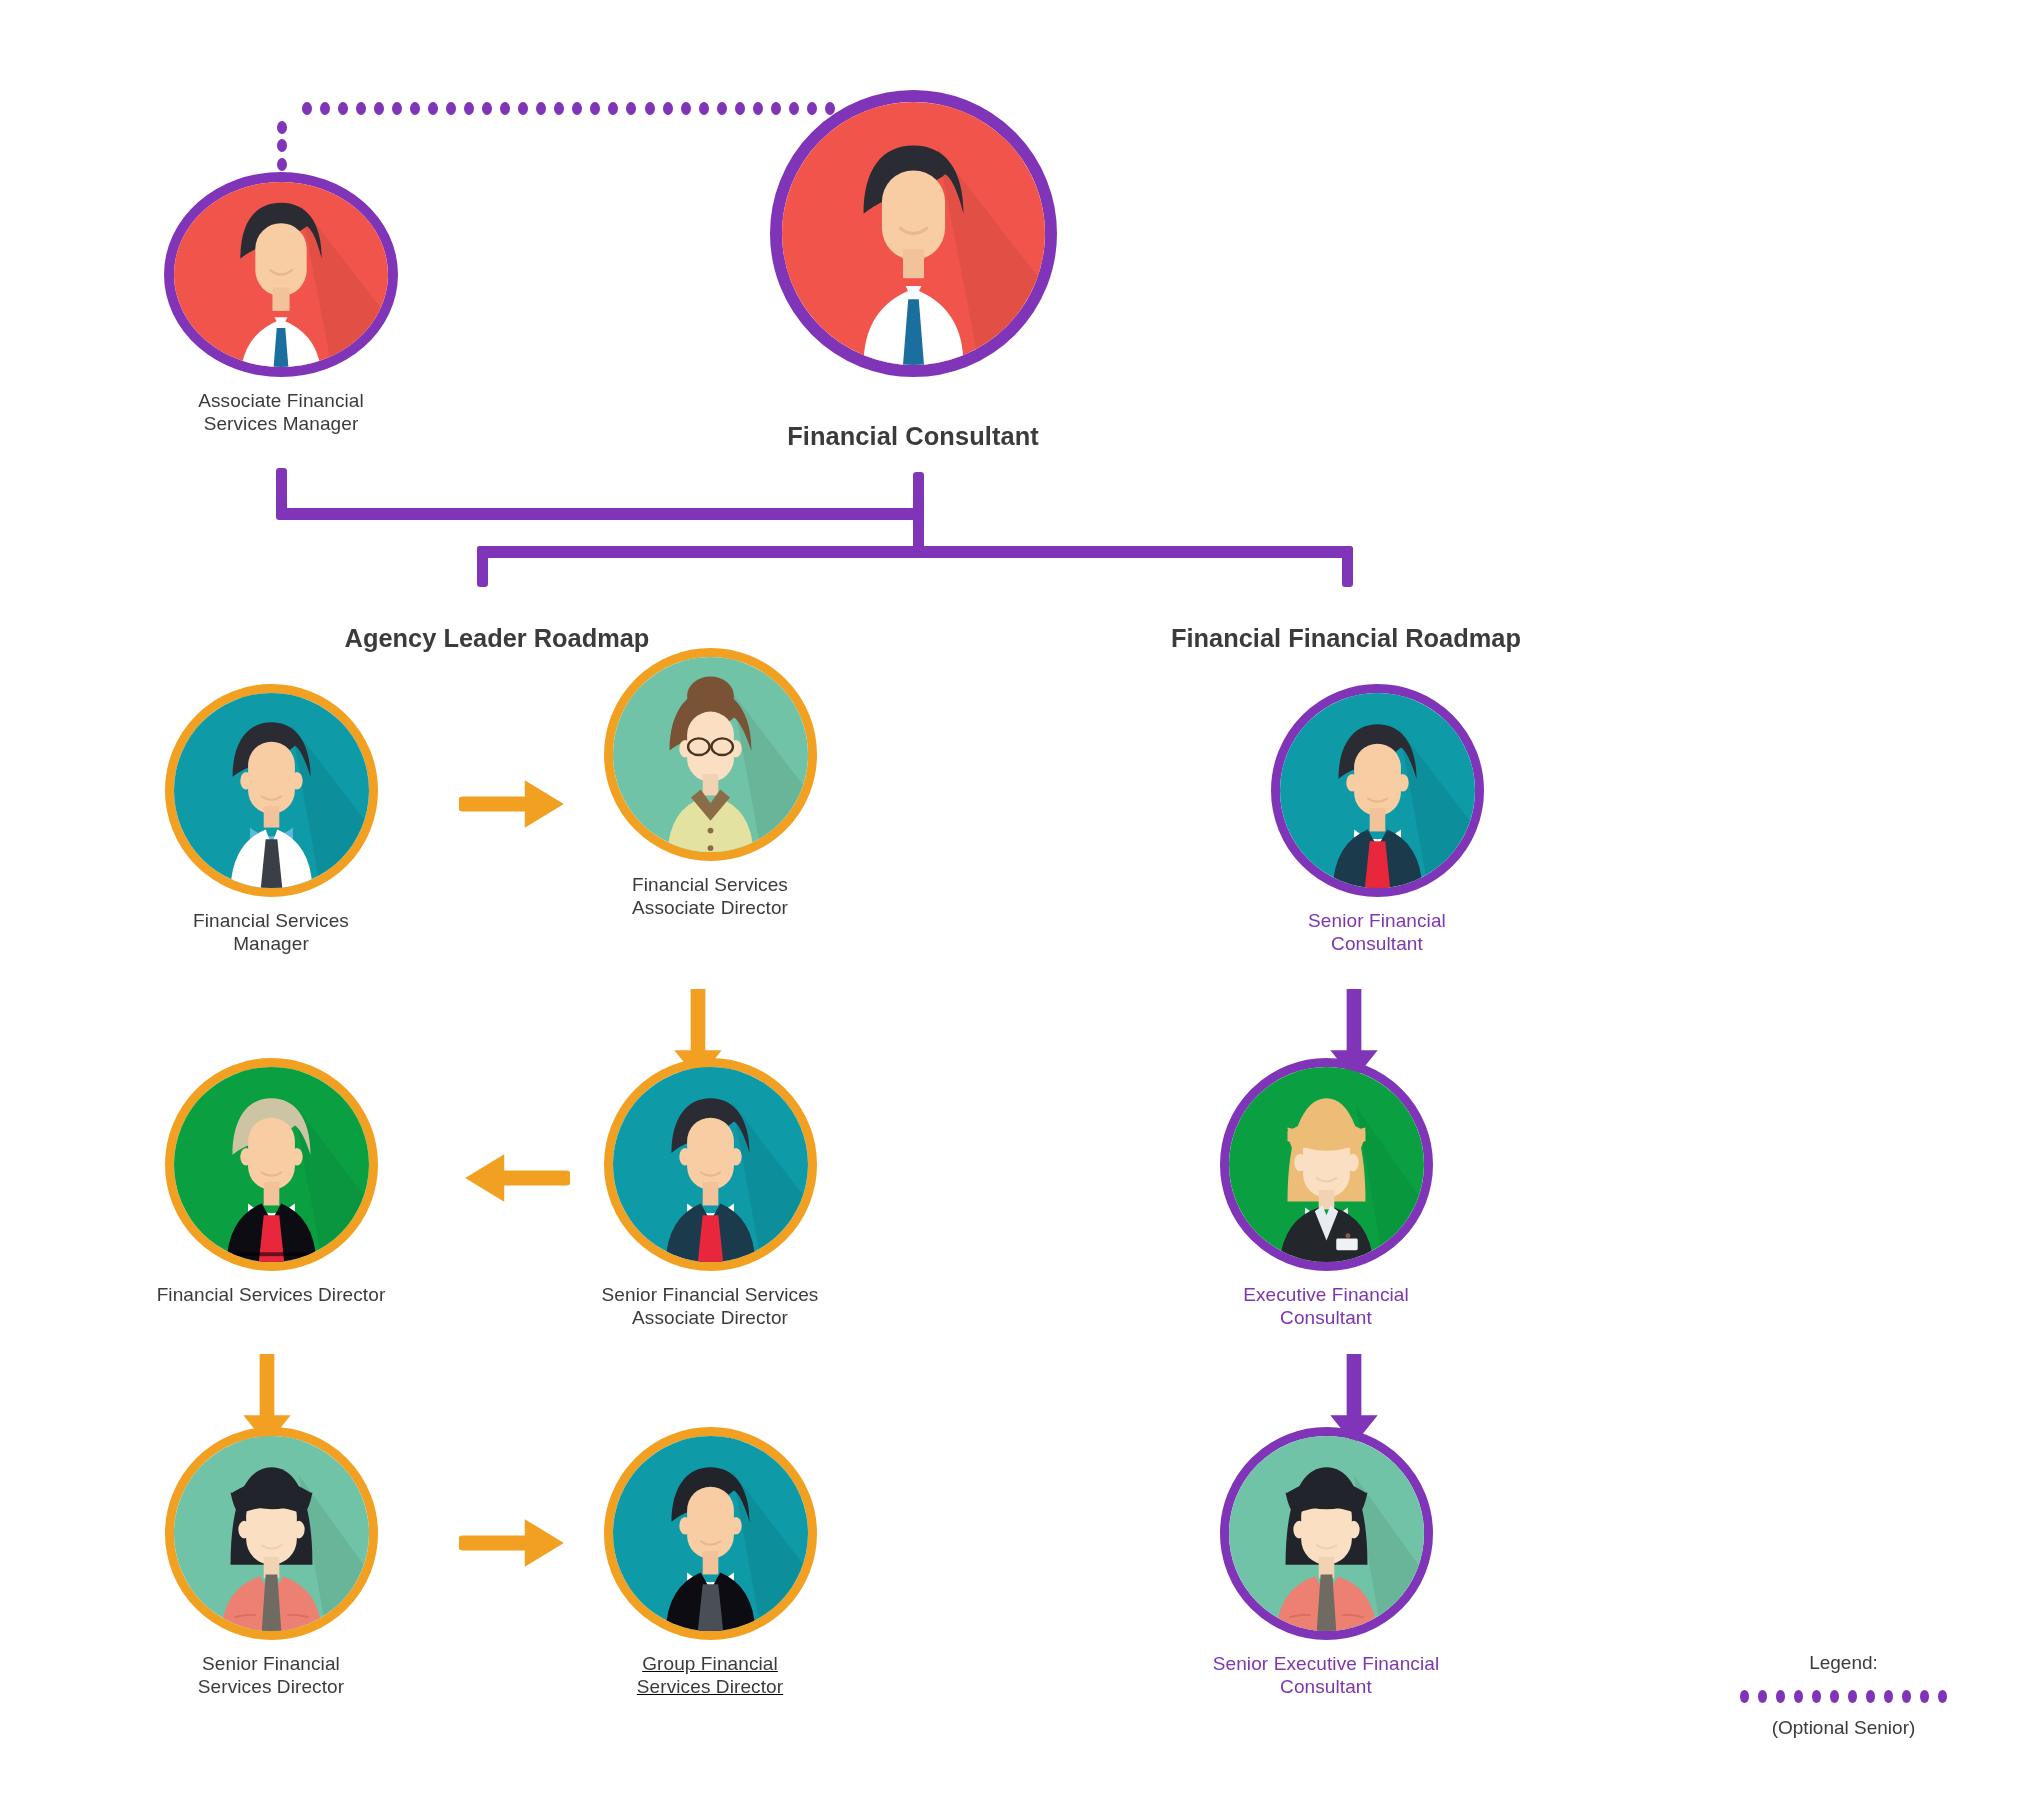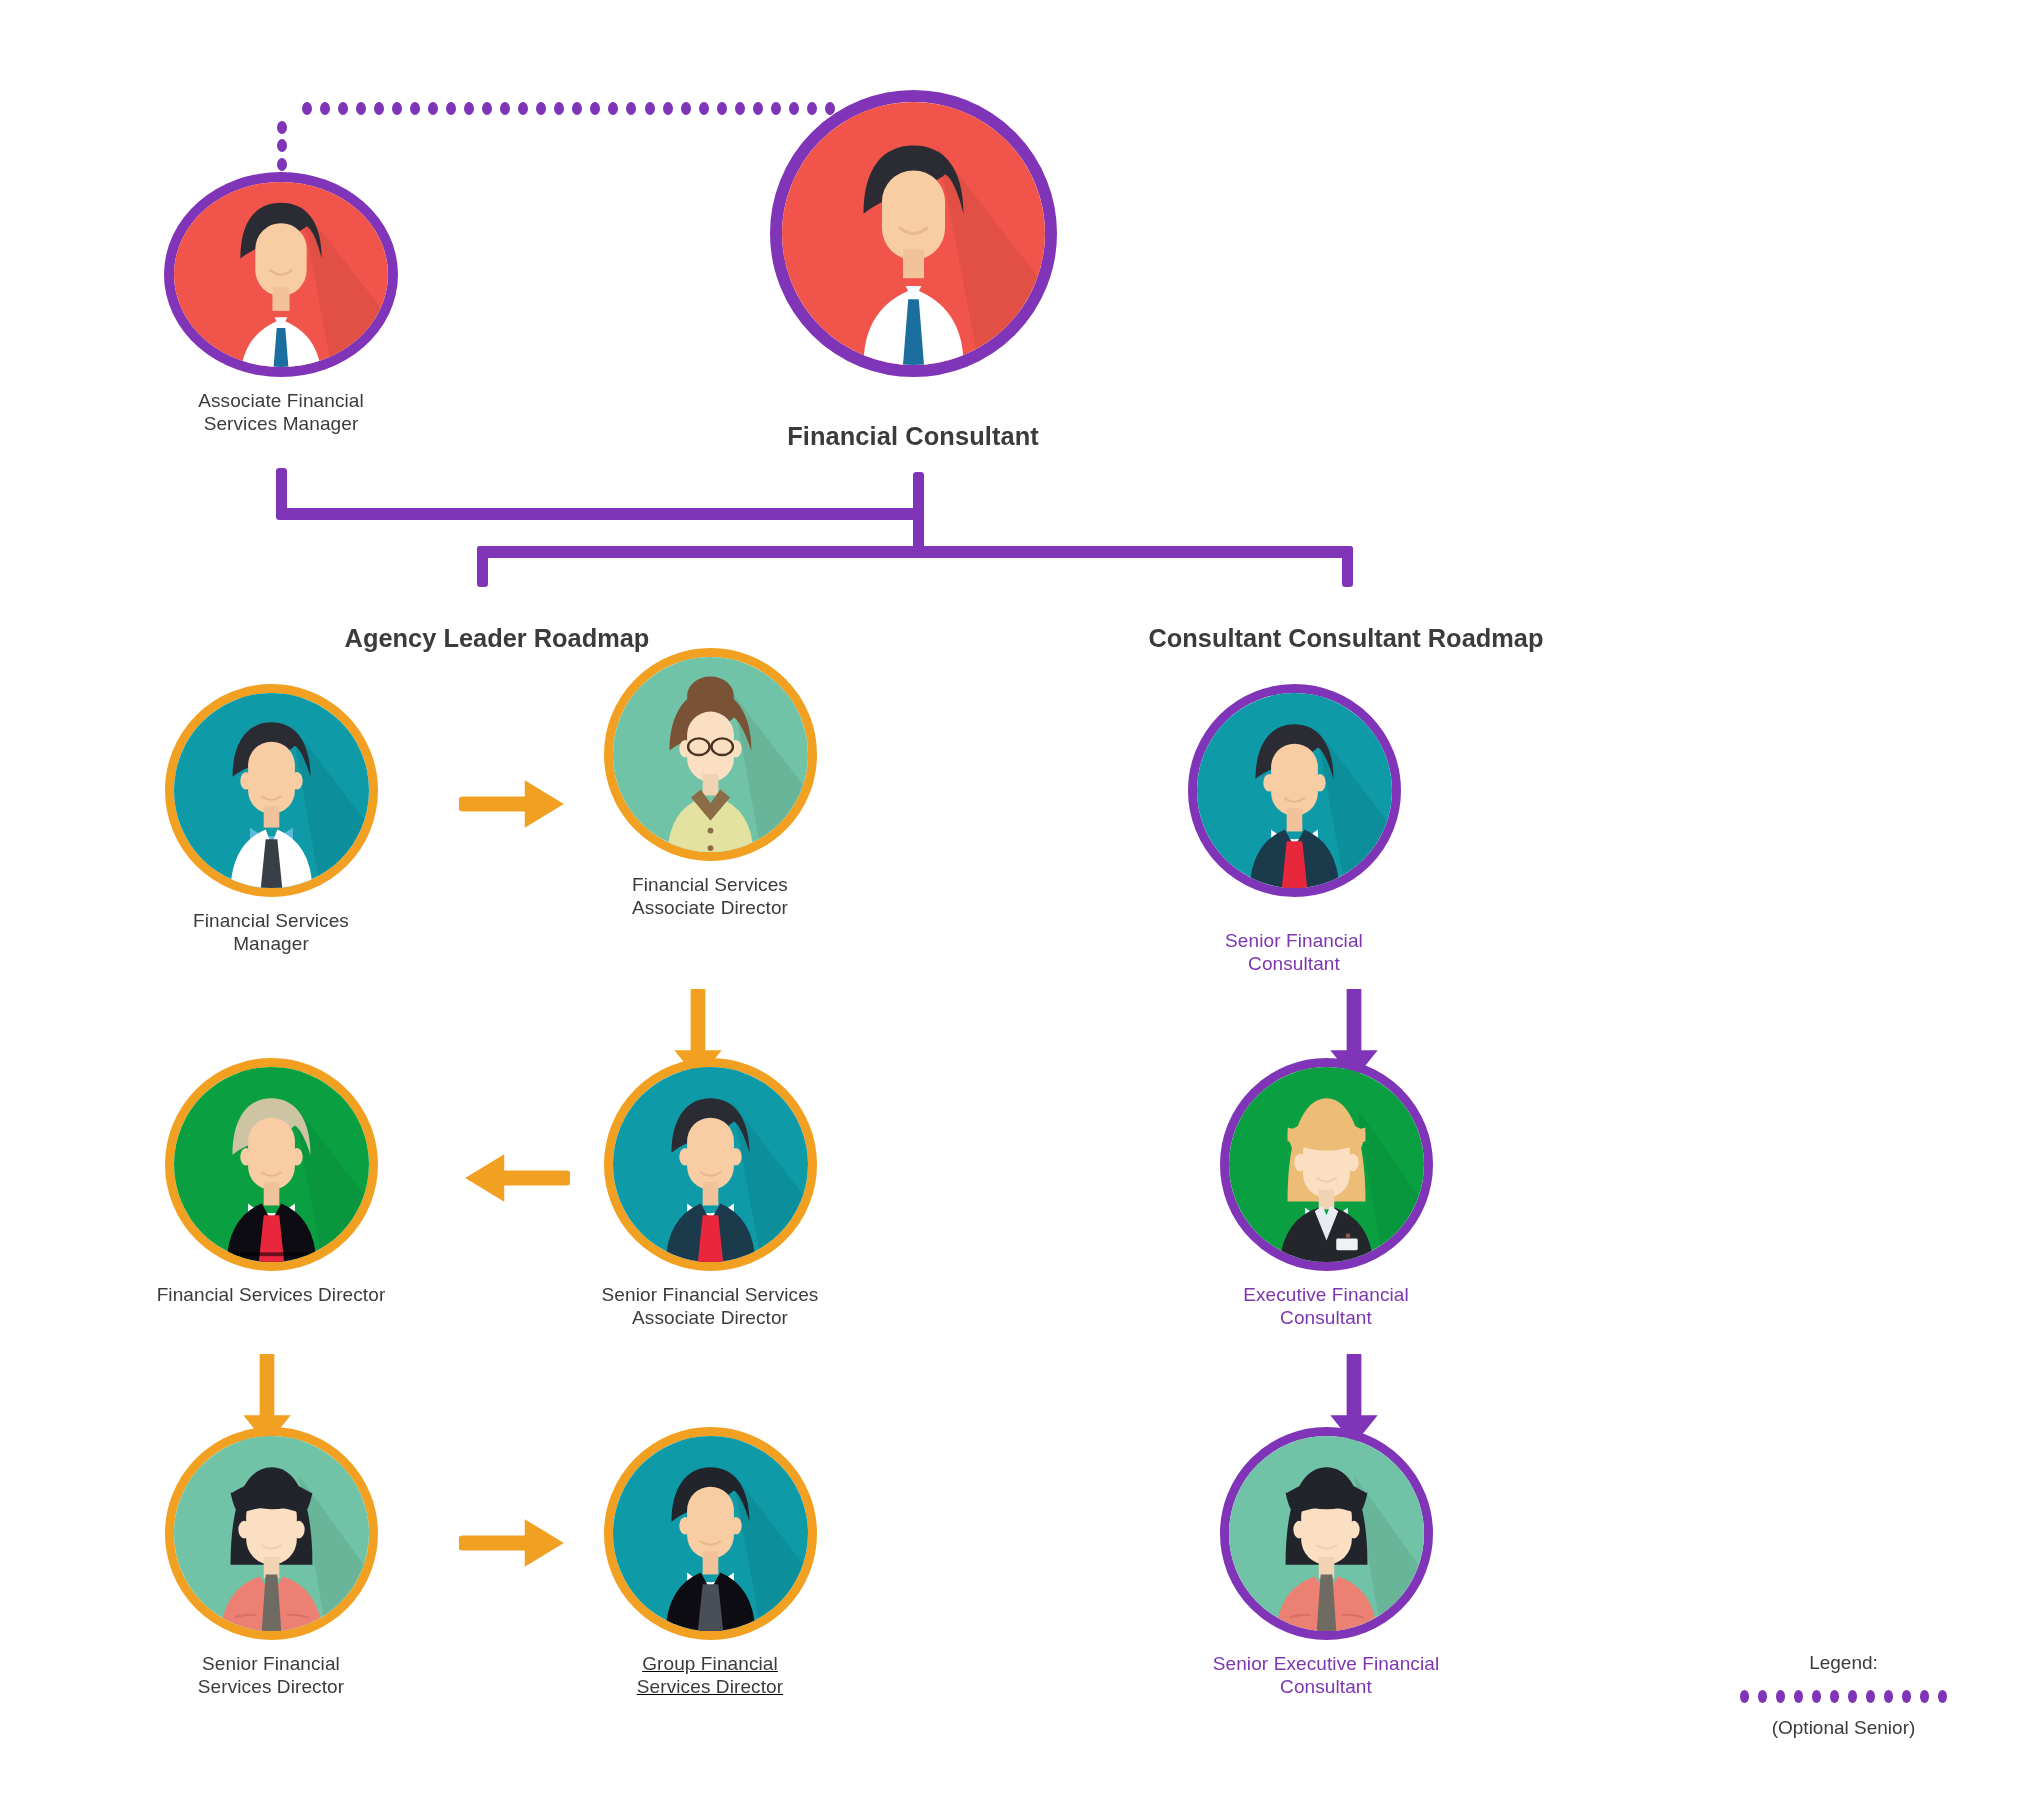--- a/index.html
+++ b/index.html
@@ -100,21 +100,21 @@
 <div class="vline" style="left:276px;top:468px;width:10.7px;height:49px;"></div>
 <div class="hline" style="left:276px;top:508px;width:648px;height:11.5px;"></div>
 <div class="vline" style="left:913px;top:472px;width:10.7px;height:48px;"></div>
 <div class="vline" style="left:913px;top:508px;width:10.7px;height:41px;"></div>
 <div class="hline" style="left:477px;top:546px;width:876px;height:11.5px;"></div>
 <div class="vline" style="left:477px;top:546px;width:10.7px;height:41px;"></div>
 <div class="vline" style="left:1342px;top:546px;width:10.7px;height:41px;"></div>
 
 <div class="sectiontitle" style="left:497px;top:624px;">Agency Leader Roadmap</div>
 
-<div class="sectiontitle" style="left:1346px;top:624px;">Consultant Consultant Roadmap</div>
+<div class="sectiontitle" style="left:1346px;top:624px;">Financial Financial Roadmap</div>
 
 <svg class="abs" style="left:459px;top:771px;" width="111" height="66" viewBox="0 0 270 160">
   <path d="M10 62 h150 v-40 l95 58 -95 58 v-40 h-150 a12 12 0 0 1 0 -36 z" fill="#f2a022"></path>
 </svg>
 
 <svg class="abs" style="left:665px;top:985px;" width="66" height="98" viewBox="0 0 160 240">
   <path d="M62 10 h36 v150 h40 l-58 72 -58 -72 h40 v-150 a12 12 0 0 1 0 0 z" fill="#f2a022"></path>
 </svg>
 
 <svg class="abs" style="left:459px;top:1145px;" width="111" height="66" viewBox="0 0 270 160">
@@ -291,21 +291,21 @@
       <rect x="92" y="118" width="16" height="24" fill="#f2c39a"></rect>
       <path d="M76 140 q24 20 48 0 l0 60 h-48 z" fill="#ffffff"></path>
       <path d="M54 200 q2-46 36-60 l10 18 l10 -18 q34 14 36 60 z" fill="#0c0c12"></path>
       <path d="M92 152 h16 l5 48 h-26 z" fill="#4a4f57"></path>
     </svg>
   </div>
   <div class="caption">Group Financial
 Services Director</div>
 </div>
 
-<div class="node" style="left:1177px;top:684px;width:234px;gap:20px;">
+<div class="node" style="left:1260px;top:684px;width:234px;">
   <div class="ring" style="width:213px;height:213px;border:9.8px solid #8034b8;">
     <svg viewBox="0 0 200 200" preserveAspectRatio="xMidYMid slice">
       <rect width="200" height="200" fill="#0e9aa7"></rect>
       <path d="M122 36 L200 138 L200 200 L152 200 Z" fill="#000" opacity=".07"></path>
       <path d="M60 88 c0-36 16-56 40-56 s40 20 40 56 c0 0 -8-28 -16-32 c-12 12 -44 16 -64 32 z" fill="#2b2b33"></path>
       <rect x="76" y="52" width="48" height="74" rx="24" fill="#f8cda4"></rect>
       <ellipse cx="74" cy="92" rx="6" ry="9" fill="#f8cda4"></ellipse>
       <ellipse cx="126" cy="92" rx="6" ry="9" fill="#f8cda4"></ellipse>
       <path d="M90 108 q10 7 20 0" stroke="#e8b88e" stroke-width="2.2" fill="none" stroke-linecap="round"></path>
       <rect x="92" y="118" width="16" height="24" fill="#f2c39a"></rect>

